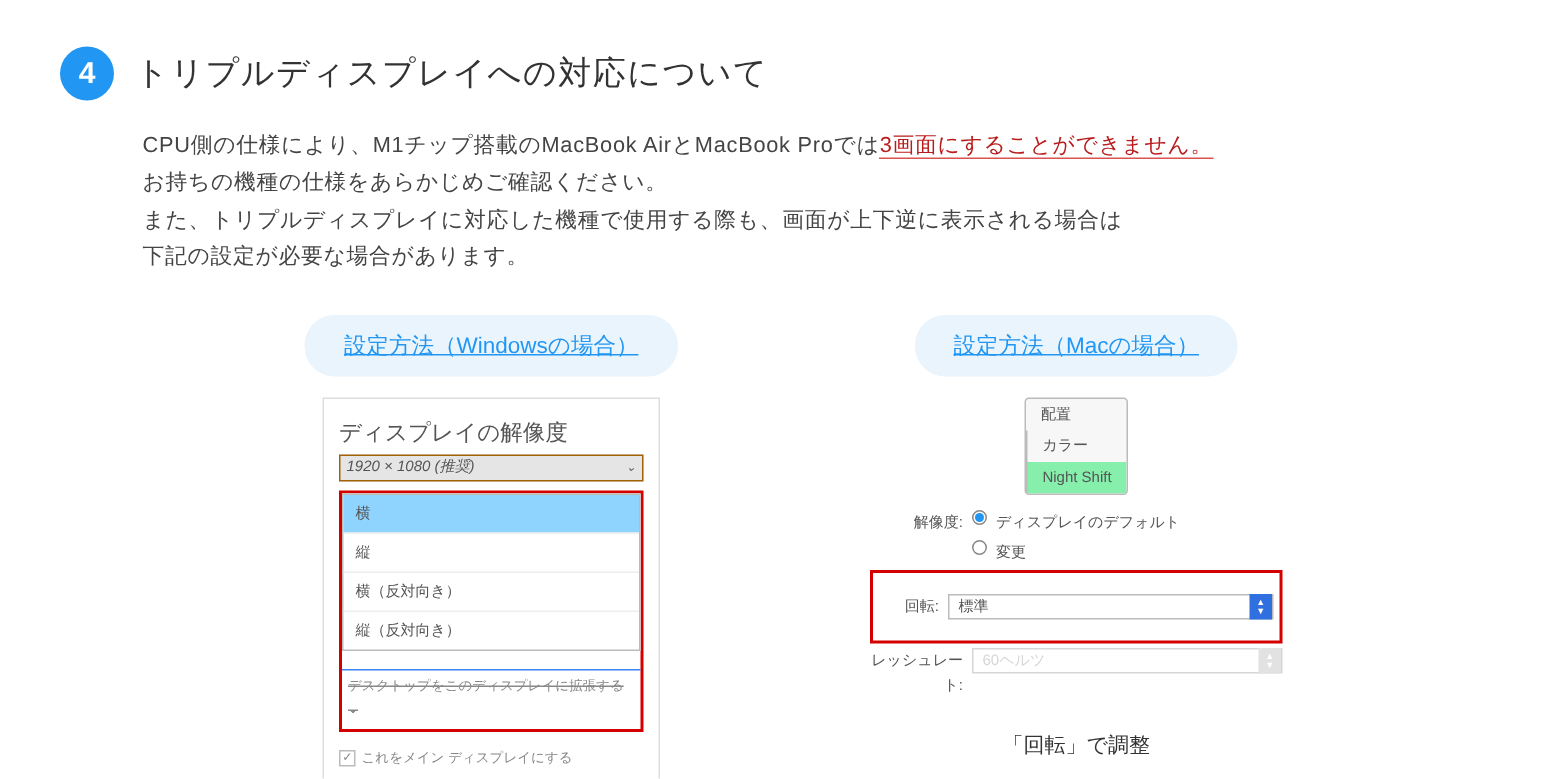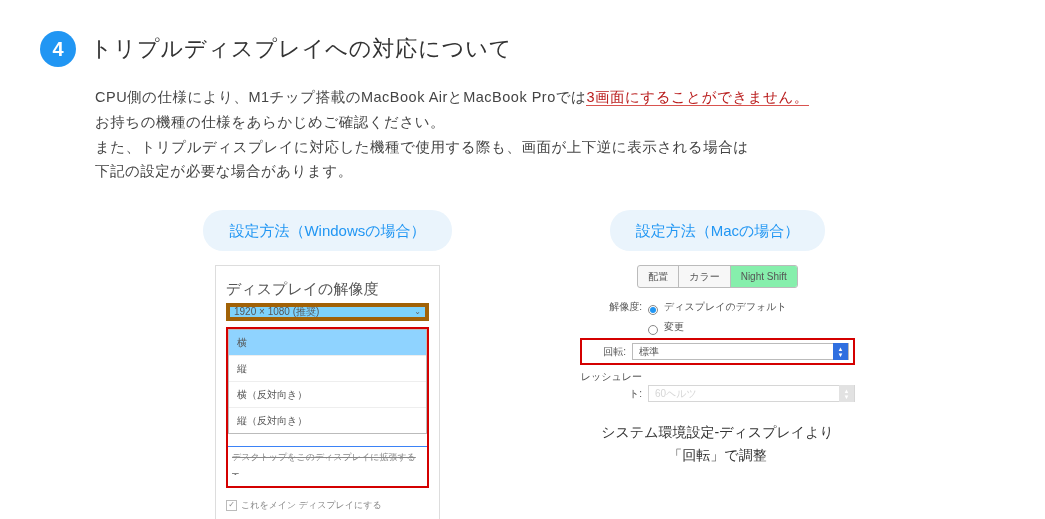--- a/index.html
+++ b/index.html
@@ -22,30 +22,31 @@
   }
   .title { font-size: 22px; font-weight: 500; letter-spacing: 1px; color: #333; }
   .body-text { margin-left: 55px; font-size: 14.5px; color: #444; letter-spacing: 0.5px; }
   .warn { color: #b91c1c; border-bottom: 1px solid #d9534f; }
   .cols { display: flex; justify-content: center; gap: 50px; margin-top: 26px; align-items: flex-start; }
   .col { width: 340px; display: flex; flex-direction: column; align-items: center; }
   .col-head {
     background: #eaf4fc; color: #2196f3; font-weight: 500;
     font-size: 15px; padding: 8px 26px; border-radius: 20px;
     margin-bottom: 14px;
+    text-decoration: underline;
   }
   .img-box {
     border: 1px solid #ddd; padding: 8px 10px 10px 10px;
     width: 225px; background: #fff; font-size: 10px; color: #555;
   }
   .win-label { font-size: 15px; margin: 2px 0 1px 0; }
   .win-select {
-    border: 4px solid #a16207; height: 18px; font-size: 10px;
+    border: 1px solid #a16207; height: 18px; font-size: 10px;
     display: flex; align-items: center; justify-content: space-between;
-    padding: 0 4px; margin-bottom: 6px; background: #7dd3fc;
+    padding: 0 4px; margin-bottom: 6px; background: #e5e5e5; font-style: italic;
   }
   .caret { font-size: 8px; color: #666; }
   .red-frame { border: 2px solid #d40000; padding: 0 0 2px 0; }
   .orient-head { font-size: 9px; padding: 3px 4px 2px 4px; }
   .orient-list { border: 1px solid #bbb; background: #fff; }
   .orient-item {
     padding: 4px 8px; font-size: 10px; border-top: 1px solid #eee;
   }
   .orient-item:first-child { border-top: none; }
   .sel { background: #8fd3ff; }
@@ -58,30 +59,30 @@
     margin-top: 10px; font-size: 9px; color: #888;
   }
   .cb { width: 11px; height: 11px; border: 1px solid #bbb; display: flex; align-items: center; justify-content: center; font-size: 8px; color: #888; }
 
   .mac-box {
     width: 275px; font-size: 10px; color: #555;
   }
   .mac-tabs {
     display: flex; border: 1px solid #bbb; border-radius: 3px;
     overflow: hidden; width: max-content; margin: 0 auto 10px auto;
-    background: #f7f7f7; font-size: 10px;
+    background: #f7f7f7; font-size: 10px; flex-direction: column;
   }
   .mac-tab { padding: 2px 10px; }
   .mac-tab-sel { background: #86efac; }
   .mac-tab + .mac-tab { border-left: 1px solid #bbb; }
-  .mac-row { display: flex; align-items: flex-end; gap: 6px; margin: 3px 0; font-size: 10px; }
+  .mac-row { display: flex; align-items: flex-start; gap: 6px; margin: 3px 0; font-size: 10px; }
   .mac-row-label { width: 62px; text-align: right; color: #555; }
   .radio { width: 10px; height: 10px; border: 1px solid #888; border-radius: 50%; display: inline-flex; align-items: center; justify-content: center; }
   .radio-on::after { content: ""; width: 6px; height: 6px; background: #2196f3; border-radius: 50%; }
-  .mac-red-frame { border: 2px solid #d40000; padding: 3px 4px; display: flex; align-items: center; gap: 6px; margin: 2px 0; }
+  .mac-red-frame { border: 2px solid #d40000; padding: 14px 4px; display: flex; align-items: center; gap: 6px; margin: 2px 0; }
   .mac-select {
     flex: 1; border: 1px solid #bbb; height: 17px; background: #fff;
     display: flex; align-items: center; justify-content: space-between;
     padding: 0 0 0 6px; font-size: 10px;
   }
   .mac-select-arrows {
     width: 15px; height: 17px; background: #2f6fe0;
     display: flex; flex-direction: column; align-items: center; justify-content: center;
     line-height: 6px;
   }
@@ -166,18 +167,17 @@
         <div class="mac-select" style="flex:1;opacity:.6">
           <span class="disabled-text">60ヘルツ</span>
           <span class="mac-select-arrows" style="background:#cfcfcf">
               <span>▲</span>
               <span>▼</span>
             </span>
         </div>
       </div>
     </div>
     <div class="caption">
-      <div>システム環境設定-ディスプレイより</div>
       <div>「回転」で調整</div>
     </div>
   </div>
 
 </div>
 
 </body></html>

